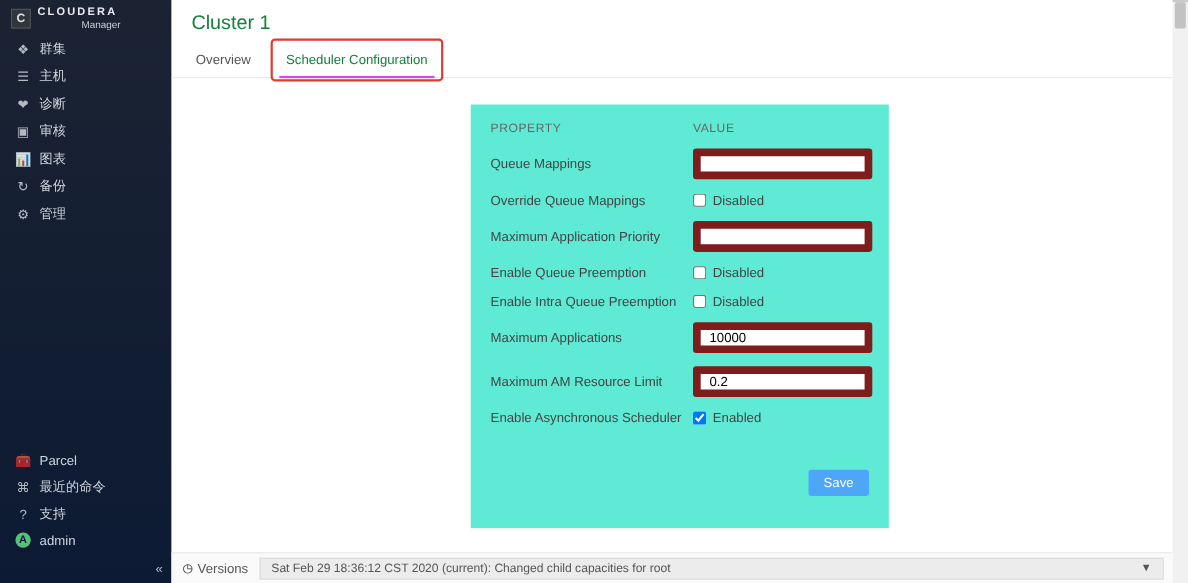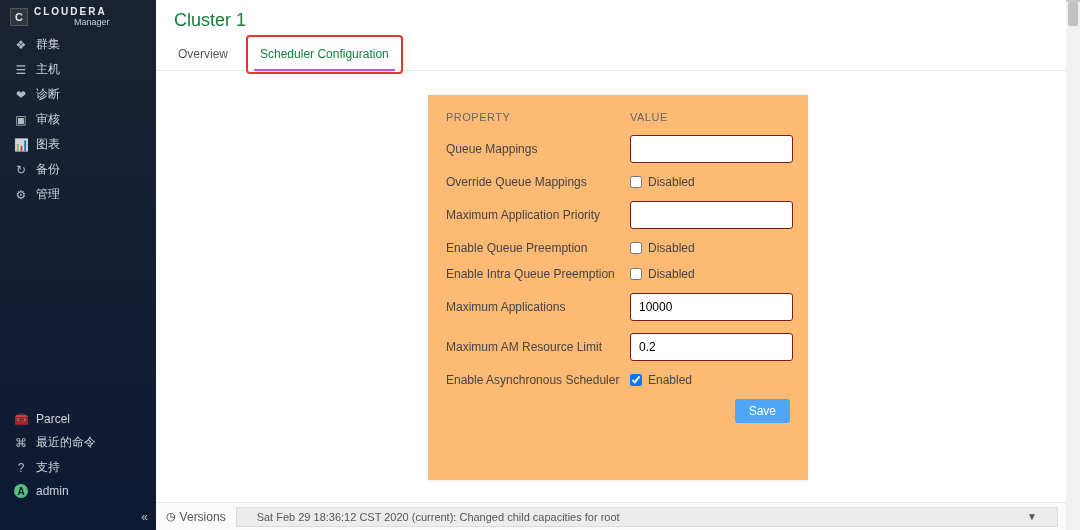--- a/index.html
+++ b/index.html
@@ -56,45 +56,45 @@
   .tab{
     padding:6px 6px 8px 6px; font-size:12px; color:#555; cursor:pointer; position:relative;
   }
   .tab.active{ color:#15803d; border-bottom:2px solid #d946ef; margin-bottom:-1px;}
   .tab-highlight{
     position:absolute; inset:-6px -8px -5px -8px; border:2px solid #e03a2f; border-radius:4px; pointer-events:none;
   }
 
   .content-area{ flex:1; overflow:auto; padding:24px 0 50px 0; display:flex; justify-content:center;}
   .panel{
-    width:380px; background:#fdba74; padding:16px 18px; box-shadow:0 1px 3px rgba(0,0,0,.08);
+    width:380px; background:#5eead4; padding:16px 18px; box-shadow:0 1px 3px rgba(0,0,0,.08);
   }
   .panel-head{ display:flex; margin-bottom:12px;}
   .panel-head .col{ font-size:11px; color:#666; letter-spacing:.5px;}
   .colL{ width:184px; flex:0 0 184px;}
   .colR{ flex:1; }
   .prop-row{ display:flex; align-items:center; margin-bottom:12px; }
   .prop-row .label{ width:184px; flex:0 0 184px; font-size:12px; color:#444;}
   .prop-row .value{ flex:1; display:flex; align-items:center; gap:6px; font-size:12px; color:#444;}
-  .text-input{ width:163px; height:28px; border:1px solid #7f1d1d; border-radius:3px; padding:0 8px; font-size:12px; }
+  .text-input{ width:163px; height:28px; border:7px solid #7f1d1d; border-radius:3px; padding:0 8px; font-size:12px; }
   input[type=checkbox]{ width:12px; height:12px; }
   .save-bar{ text-align:right; margin-top:8px; }
-  .btn-save{ background:#4ea6f8; color:#fff; border:none; border-radius:3px; padding:5px 14px; font-size:12px; cursor:pointer;}
+  .btn-save{ background:#4ea6f8; color:#fff; border:none; border-radius:3px; padding:5px 14px; font-size:12px; cursor:pointer;margin-top:28px;}
 
   
   .footer{
     position:absolute; left:0; right:14px; bottom:0; height:28px;
     border-top:1px solid #e8e8e8; background:#fafafa;
     display:flex; align-items:center; font-size:12px; color:#555;
   }
   .footer .ver-label{ display:flex; align-items:center; gap:4px; padding:0 10px;}
   .footer .ver-label .clock{ font-size:11px; color:#333;}
   .footer .ver-select{
     flex:1; margin:0 8px 0 0; height:20px; background:#ececec; border:1px solid #dcdcdc;
-    display:flex; align-items:center; justify-content:space-between; padding:0 20px; font-size:11px; color:#555; cursor:pointer;
+    display:flex; align-items:center; justify-content:space-between; padding:0 10px; font-size:11px; color:#555; cursor:pointer;
   }
   .footer .ver-select .caret{ font-size:10px; color:#555;}
 </style>
 </head>
 <body>
 
 <div class="app">
 
   <aside class="sidebar">
     <div class="brand">

